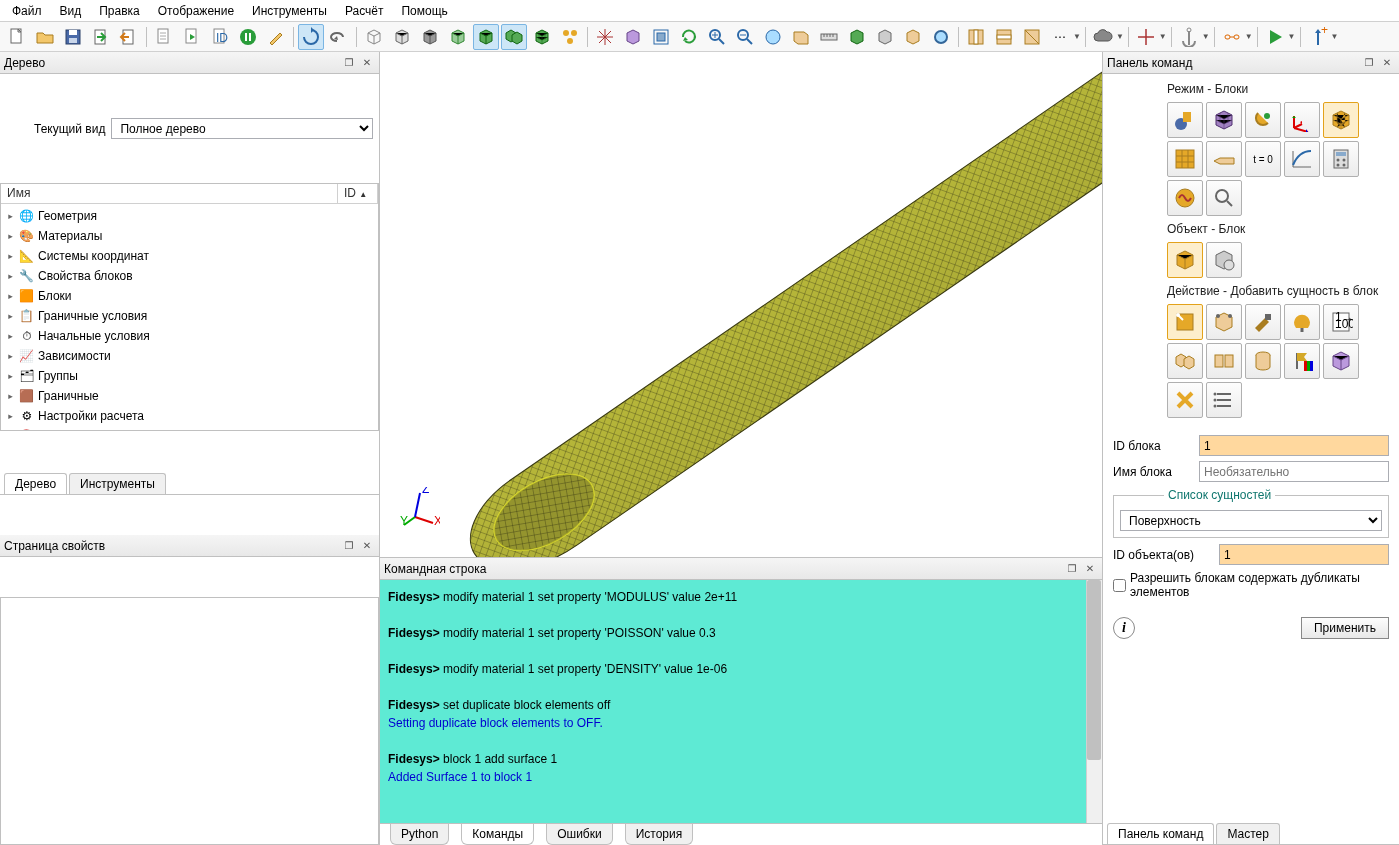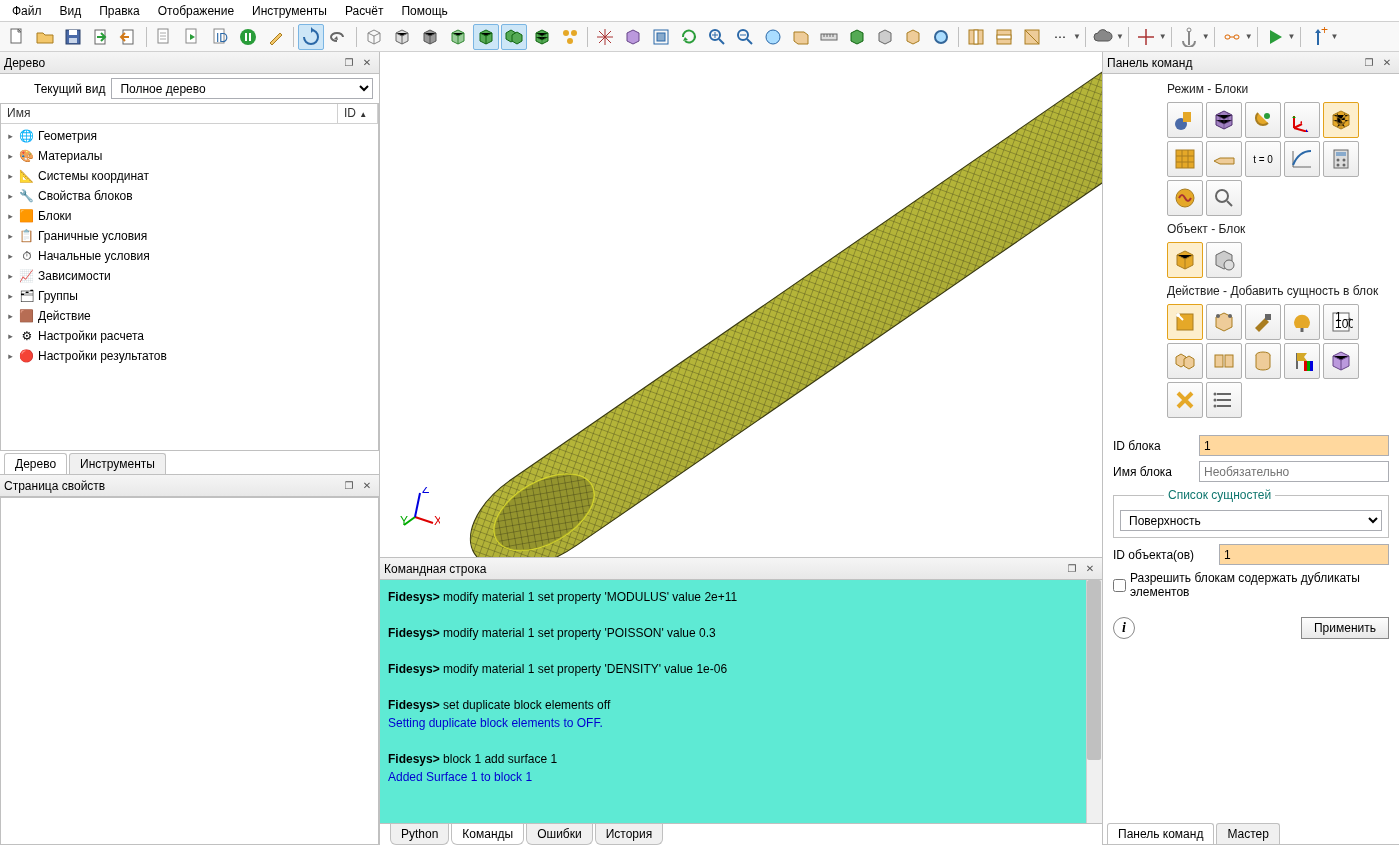--- a/index.html
+++ b/index.html
@@ -5,21 +5,21 @@
 * { box-sizing: border-box; margin: 0; padding: 0; font-family: Tahoma, Arial, sans-serif; font-size: 12px; }
 body { width: 1399px; height: 845px; background: #fff; display: flex; flex-direction: column; overflow: hidden; }
 .menubar { height: 22px; display: flex; align-items: center; padding: 2px 4px; border-bottom: 1px solid #d0d0d0; gap: 2px; }
 .menubar-item { padding: 2px 8px; color: #000; cursor: default; }
 .toolbar-row { height: 30px; display: flex; align-items: center; padding: 2px 4px; border-bottom: 1px solid #d0d0d0; gap: 2px; background: #f8f8f8; }
 .tb-btn { width: 26px; height: 26px; border: 1px solid transparent; display: flex; align-items: center; justify-content: center; border-radius: 2px; cursor: pointer; position: relative; }
 .tb-btn.active { background: #cde6f7; border-color: #7ab5e3; }
 .tb-sep { width: 1px; height: 20px; background: #c0c0c0; margin: 0 2px; }
 .tb-drop { font-size: 8px; color: #555; margin-left: -2px; }
 .main-area { flex: 1; display: flex; overflow: hidden; }
-.left-col { width: 380px; display: flex; flex-direction: column; border-right: 1px solid #c0c0c0; }
+.left-col { width: 380px; display: flex; flex-direction: column; border-right: 1px solid #c0c0c0; gap: 40px; }
 .right-col { width: 297px; display: flex; flex-direction: column; border-left: 1px solid #c0c0c0; }
 .center-col { flex: 1; display: flex; flex-direction: column; }
 .panel-header { height: 22px; background: linear-gradient(#f5f5f5,#e8e8e8); border-bottom: 1px solid #c0c0c0; display: flex; align-items: center; padding: 0 4px; font-weight: normal; }
 .panel-title { flex: 1; }
 .panel-btn { width: 16px; height: 16px; margin-left: 2px; font-size: 10px; color: #555; border: 1px solid transparent; display: flex; align-items: center; justify-content: center; cursor: pointer; }
 .field-row { display: flex; align-items: center; padding: 4px 6px; gap: 6px; margin-left: 28px; }
 .field-label { color: #000; white-space: nowrap; }
 select, input[type=text] { height: 21px; border: 1px solid #abadb3; font-size: 12px; padding: 1px 4px; }
 select { background: #fff; }
 .tree-area { flex: 1; overflow: auto; background: #fff; border: 1px solid #c0c0c0; margin: 0; }
@@ -36,21 +36,21 @@
 .tab.active { background: #fff; }
 .prop-page { flex: 1; background: #fff; border: 1px solid #c0c0c0; margin: 0; }
 .viewport { flex: 1; background: #fff; position: relative; overflow: hidden; }
 .axes { position: absolute; left: 20px; bottom: 30px; width: 40px; height: 40px; }
 .cmd-panel { height: 288px; border-top: 1px solid #c0c0c0; display: flex; flex-direction: column; }
 .cmd-body { flex: 1; overflow: auto; background: #5eead4; padding: 8px; font-family: "Courier New", monospace; font-size: 13px; line-height: 1.5; white-space: pre-wrap; position: relative; }
 .cmd-body .prompt { font-weight: bold; }
 .cmd-body .blue { color: #0000d0; }
 .cmd-scroll { position: absolute; right: 0; top: 0; bottom: 0; width: 16px; background: #f0f0f0; border-left: 1px solid #d0d0d0; }
 .cmd-thumb { position: absolute; right: 1px; width: 14px; background: #c0c0c0; border-radius: 2px; top: 0; height: 180px; }
-.cmd-tabs { height: 22px; border-top: 1px solid #c0c0c0; display: flex; align-items: flex-start; padding: 0 10px; gap: 2px; }
+.cmd-tabs { height: 22px; border-top: 1px solid #c0c0c0; display: flex; align-items: flex-start; padding: 0 10px; gap: 12px; }
 .mode-section { padding: 4px; }
 .mode-label { font-size: 12px; padding: 4px 2px; color: #222; }
 .btn-grid { display: flex; flex-wrap: wrap; gap: 3px; padding: 2px; }
 .grid-btn { width: 36px; height: 36px; border: 1px solid #b0b0b0; background: linear-gradient(#fdfdfd,#ececec); display: flex; align-items: center; justify-content: center; border-radius: 2px; cursor: pointer; }
 .grid-btn.active { background: #fdeecb; border-color: #e3a21a; }
 .form-area { padding: 6px 10px; }
 .form-row { display: flex; align-items: center; margin: 5px 0; gap: 6px; }
 .form-row label { width: 80px; white-space: nowrap; }
 .form-row input[type=text] { flex: 1; }
 .orange-input { background: #ffd89e; border: 1px solid #e3a21a; }
@@ -403,21 +403,21 @@
             <span class="tree-label">Зависимости</span>
           </div>
           <div class="tree-item">
             <span class="expander">▸</span>
             <span class="tree-icon">🗂</span>
             <span class="tree-label">Группы</span>
           </div>
           <div class="tree-item">
             <span class="expander">▸</span>
             <span class="tree-icon">🟫</span>
-            <span class="tree-label">Действие</span>
+            <span class="tree-label">Граничные</span>
           </div>
           <div class="tree-item">
             <span class="expander">▸</span>
             <span class="tree-icon">⚙</span>
             <span class="tree-label">Настройки расчета</span>
           </div>
           <div class="tree-item">
             <span class="expander">▸</span>
             <span class="tree-icon">🔴</span>
             <span class="tree-label">Настройки результатов</span>

